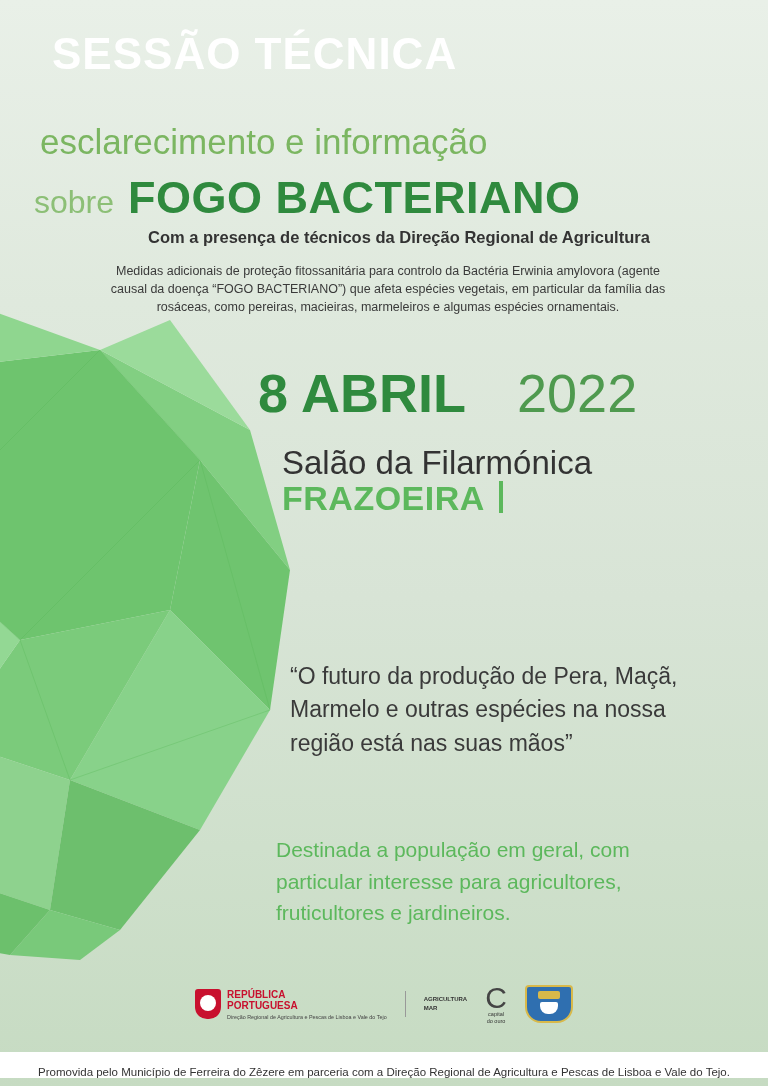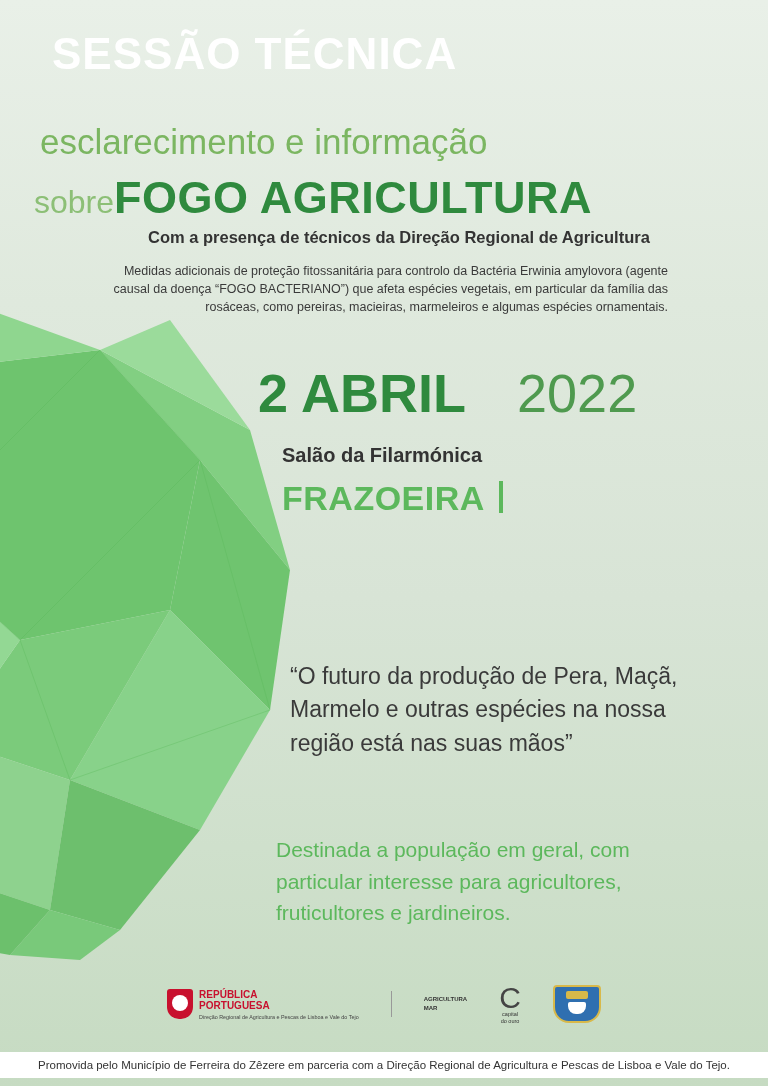--- a/index.html
+++ b/index.html
@@ -58,41 +58,42 @@
   .sub-row {
     position: absolute;
     left: 34px;
     top: 172px;
     display: flex;
     align-items: baseline;
   }
   .sub-sobre {
     font-size: 32px;
     color: #8cbf76;
+    margin-right: 14px;
   }
   .sub-fogo {
     font-size: 45px;
     font-weight: bold;
     color: #2f8a3e;
     letter-spacing: 0.5px;
   }
   .presence {
     position: absolute;
     left: 148px;
     top: 228px;
     font-size: 16.5px;
     font-weight: bold;
     color: #333333;
   }
   .measures {
     position: absolute;
     left: 108px;
     top: 262px;
     width: 560px;
-    text-align: right;
+    text-align: center;
     font-size: 12.5px;
     line-height: 1.45;
     color: #3a3a3a;
   }
 
   .date {
     position: absolute;
     left: 258px;
     top: 362px;
     font-size: 54px;
@@ -103,23 +104,22 @@
   }
   .date .year {
     font-weight: normal;
     color: #4f9a4f;
     margin-left: 36px;
   }
   .venue {
     position: absolute;
     left: 282px;
     top: 444px;
-    font-size: 20px;
-    color: #333333;
-    font-weight: bold;
+    font-size: 33px;
+    color: #333333;
   }
   .place-row {
     position: absolute;
     left: 282px;
     top: 478px;
     display: flex;
     align-items: baseline;
     font-size: 34px;
   }
   .place {
@@ -164,21 +164,21 @@
 
   
   .logos {
     position: absolute;
     left: 0;
     top: 984px;
     width: 768px;
     display: flex;
     justify-content: center;
     align-items: center;
-    gap: 32px;
+    gap: 18px;
   }
   .logo-rp {
     display: flex;
     align-items: center;
     gap: 6px;
   }
   .shield {
     width: 26px;
     height: 30px;
     background: #c8102e;
@@ -267,21 +267,21 @@
   }
 
   .footer {
     position: absolute;
     left: 0;
     top: 1052px;
     width: 768px;
     height: 26px;
     background: #ffffff;
     display: flex;
-    align-items: center;
+    align-items: flex-end;
     justify-content: center;
   }
   .footer-text {
     font-size: 11.5px;
     color: #333333;
   }
 </style>
 </head>
 <body>
 
@@ -311,28 +311,28 @@
       </g>
     </svg>
   </div>
 
   <div class="content">
     <div class="title-main">SESSÃO TÉCNICA</div>
     <div class="subtitle-1">esclarecimento e informação</div>
 
     <div class="sub-row">
       <span class="sub-sobre">sobre</span>
-      <span class="sub-fogo">FOGO AGRICULTURA</span>
+      <span class="sub-fogo">FOGO BACTERIANO</span>
     </div>
 
     <div class="presence">Com a presença de técnicos da Direção Regional de Agricultura</div>
     <div class="measures">Medidas adicionais de proteção fitossanitária para controlo da Bactéria Erwinia amylovora (agente causal da doença “FOGO BACTERIANO”) que afeta espécies vegetais, em particular da família das rosáceas, como pereiras, macieiras, marmeleiros e algumas espécies ornamentais.</div>
 
     <div class="date">
-      <span class="day">2 ABRIL</span>
+      <span class="day">8 ABRIL</span>
       <span class="year">2022</span>
     </div>
 
     <div class="venue">Salão da Filarmónica</div>
 
     <div class="place-row">
       <span class="place">FRAZOEIRA</span>
       <span class="divider-bar"></span>
     </div>
 

